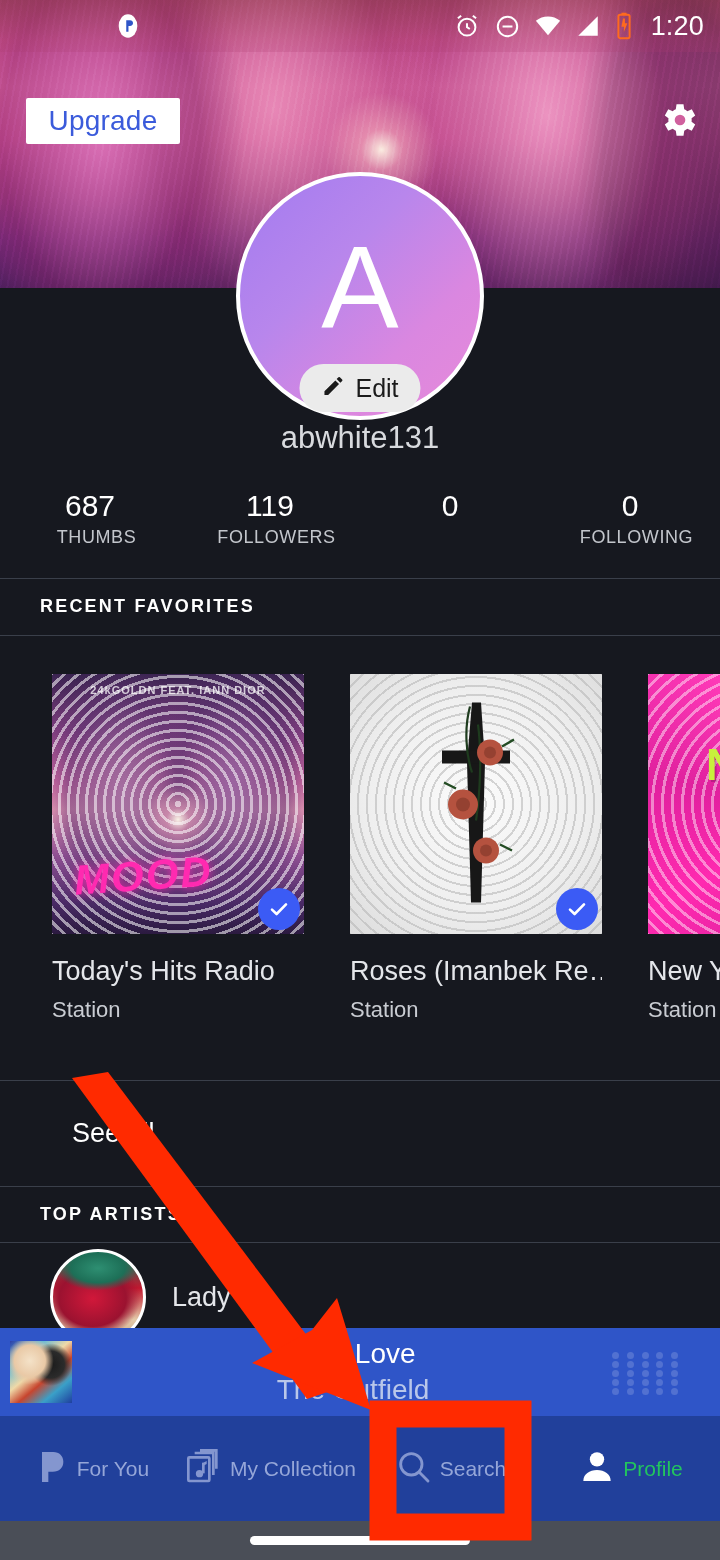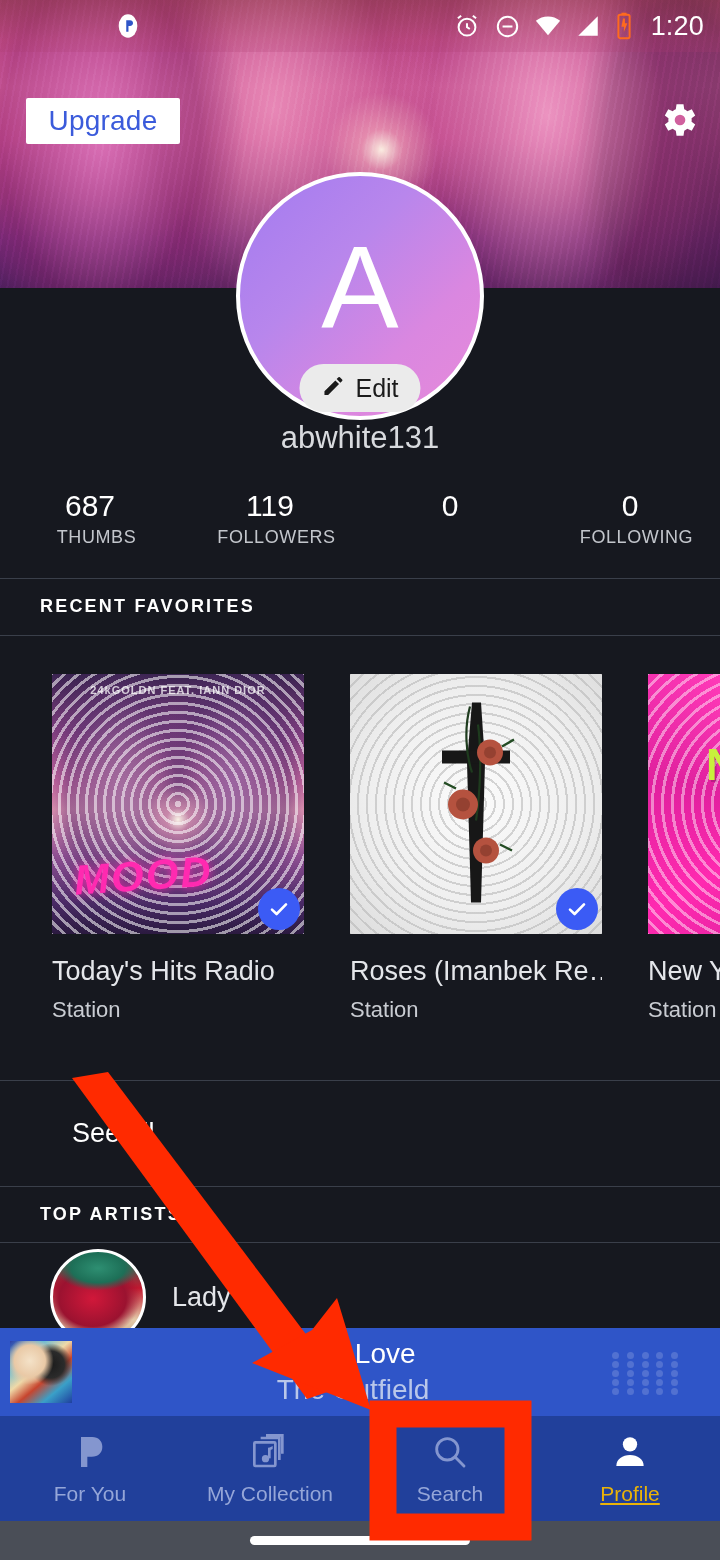--- a/index.html
+++ b/index.html
@@ -248,25 +248,25 @@
     gap: 2px;
   }
   #player .dots i { width: 7px; height: 7px; border-radius: 50%; background: rgba(255,255,255,0.17); }
 
   
   #bottom-nav {
     position: absolute; left: 0; top: 1416px; width: 720px; height: 105px;
     background: #21409b; display: flex; z-index: 20;
   }
   #bottom-nav .tab {
-    flex: 1; display: flex; flex-direction: column;
+    flex: 1; display: flex; flex-direction: row;
     align-items: center; justify-content: center; gap: 6px;
   }
   #bottom-nav .tab .lbl { font-size: 21px; color: #95a6d8; }
-  #bottom-nav .tab.active .lbl { color: #eab308; text-decoration: underline; }
+  #bottom-nav .tab.active .lbl { color: #22c55e; }
   #nav-bottom-bar {
     position: absolute; left: 0; top: 1521px; width: 720px; height: 39px;
     background: #4a4e57; display: flex; align-items: center; justify-content: center;
   }
   #nav-bottom-bar .pill { width: 220px; height: 9px; border-radius: 5px; background: #ffffff; }
 
   
   #annot { position: absolute; inset: 0; z-index: 50; pointer-events: none; }
 </style>
 </head>

